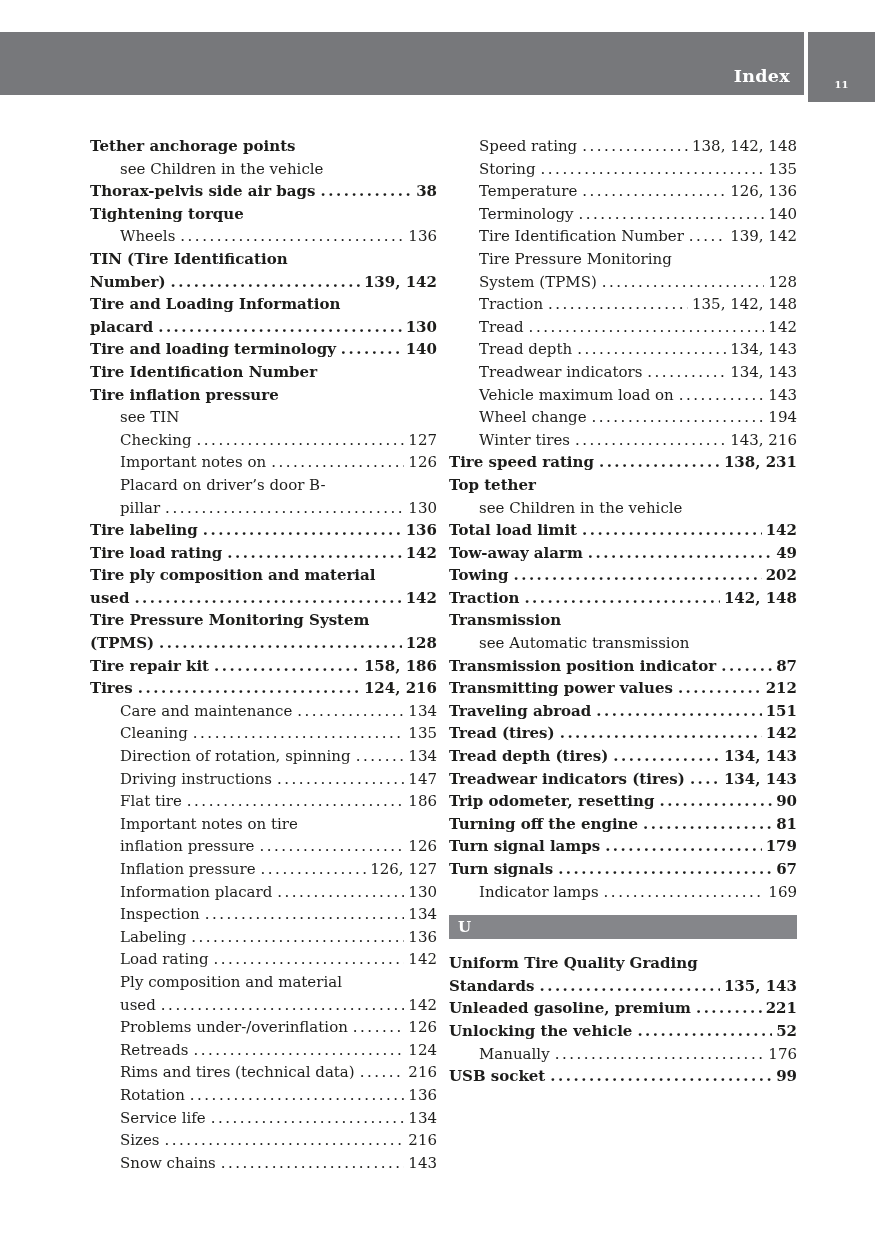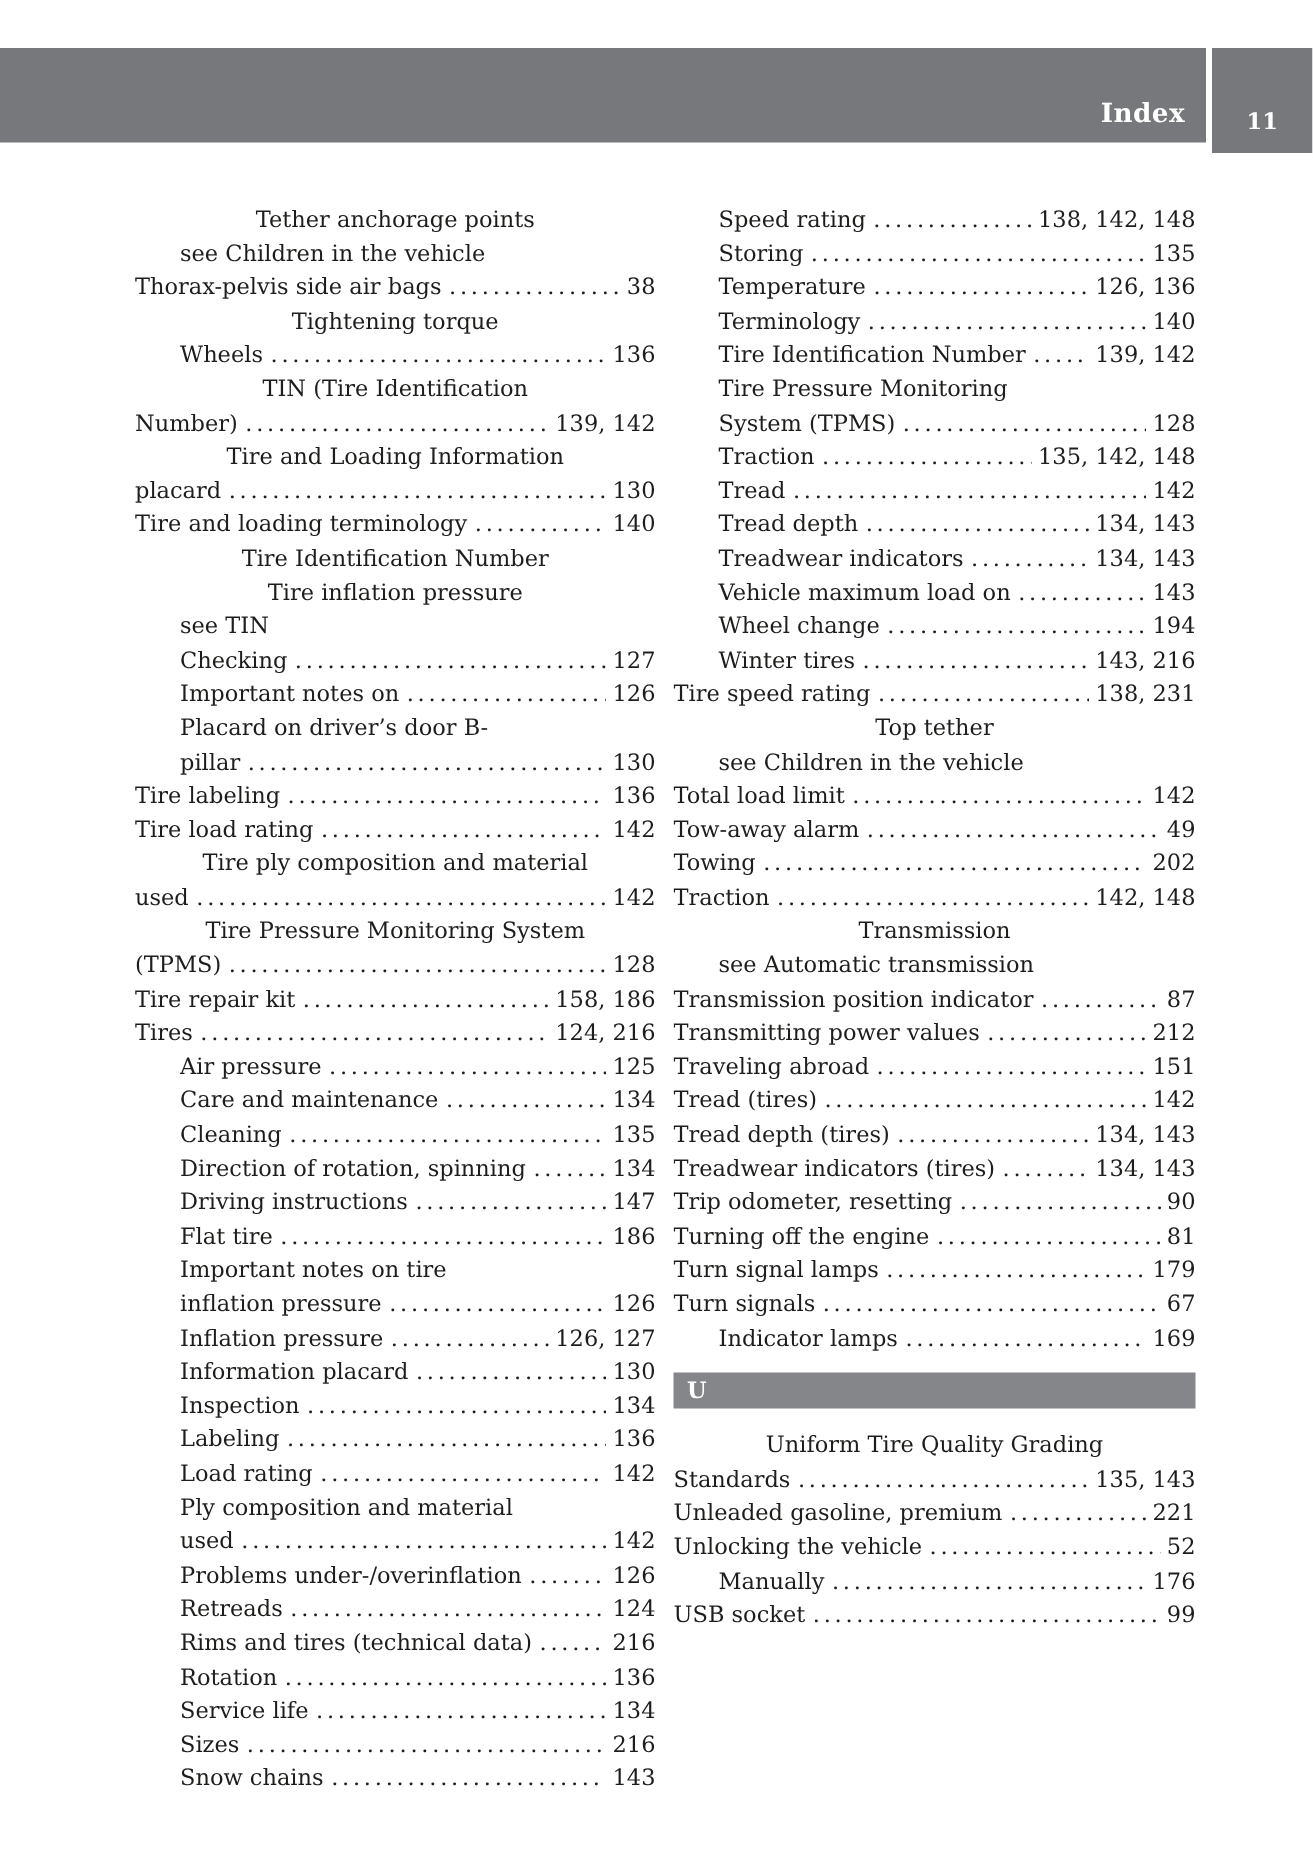--- a/index.html
+++ b/index.html
@@ -33,36 +33,36 @@
   .header-tab {
     width: 67px;
     height: 70px;
     background: var(--header_bg);
     margin-left: 4px;
     display: flex;
     justify-content: center;
     align-items: flex-end;
     padding-bottom: 12px;
   }
-  .header-pagenum { color: #ffffff; font-weight: bold; font-size: 15px; }
+  .header-pagenum { color: #ffffff; font-weight: bold; font-size: 10px; }
 
   
   .content { display: flex; padding: 33px 67px 0 90px; }
   .col { width: 347px; }
   .col + .col { margin-left: 12px; width: 348px; }
 
   
   .row {
     display: flex;
     align-items: baseline;
     line-height: 22.6px;
     font-size: 15px;
     overflow: hidden;
   }
-  .row.b { font-weight: normal; justify-content: center; }
+  .row.b { font-weight: bold; }
   .row.i1 { padding-left: 30px; }
   .label { white-space: pre; }
   .leader {
     flex: 1;
     min-width: 6px;
     overflow: hidden;
     white-space: nowrap;
     margin: 0 4px 0 5px;
     letter-spacing: 2.5px;
   }
@@ -195,25 +195,20 @@
           <span class="label">Tire repair kit</span>
           <span class="leader"></span>
           <span class="pages">158, 186</span>
         </div>
         <div class="row b">
           <span class="label">Tires</span>
           <span class="leader"></span>
           <span class="pages">124, 216</span>
         </div>
         <div class="row i1">
-          <span class="label">Air pressure</span>
-          <span class="leader"></span>
-          <span class="pages">125</span>
-        </div>
-        <div class="row i1">
           <span class="label">Care and maintenance</span>
           <span class="leader"></span>
           <span class="pages">134</span>
         </div>
         <div class="row i1">
           <span class="label">Cleaning</span>
           <span class="leader"></span>
           <span class="pages">135</span>
         </div>
         <div class="row i1">

